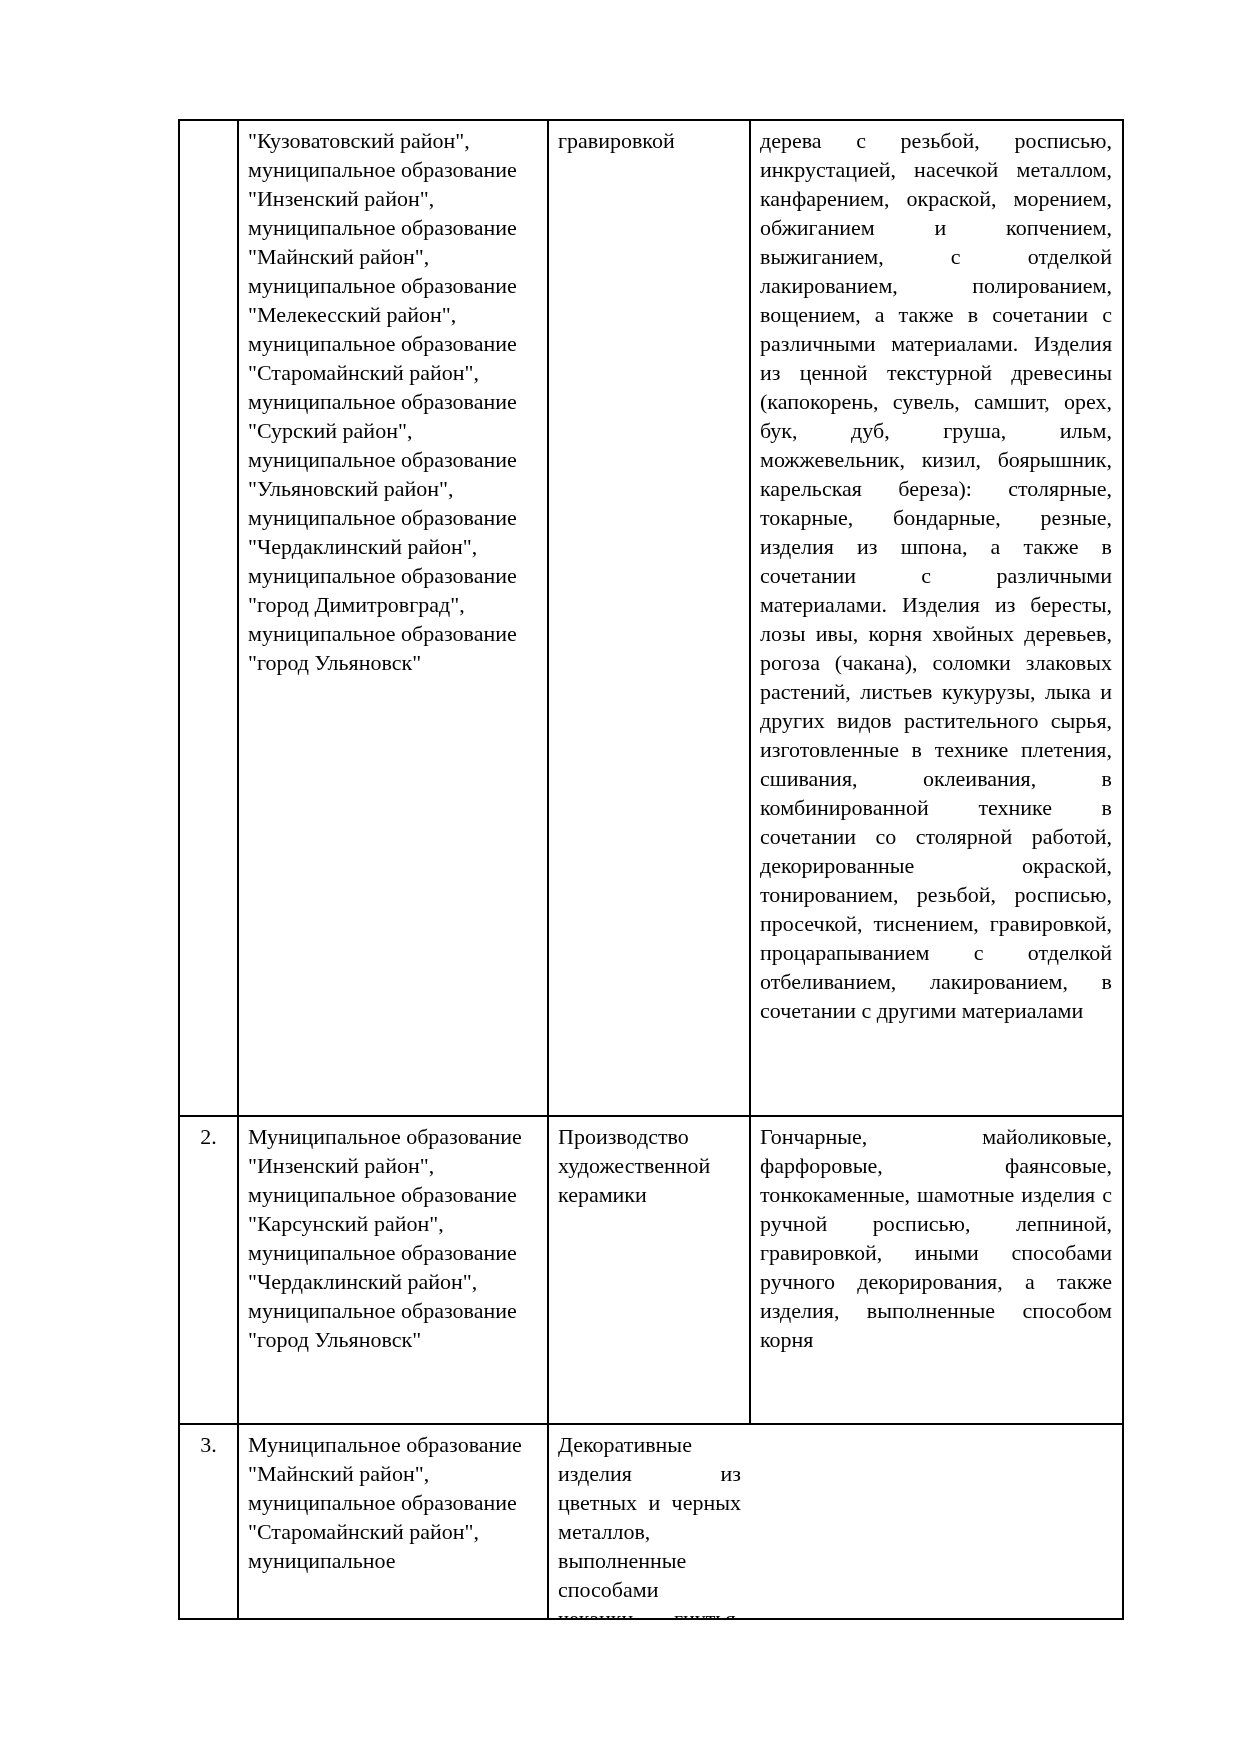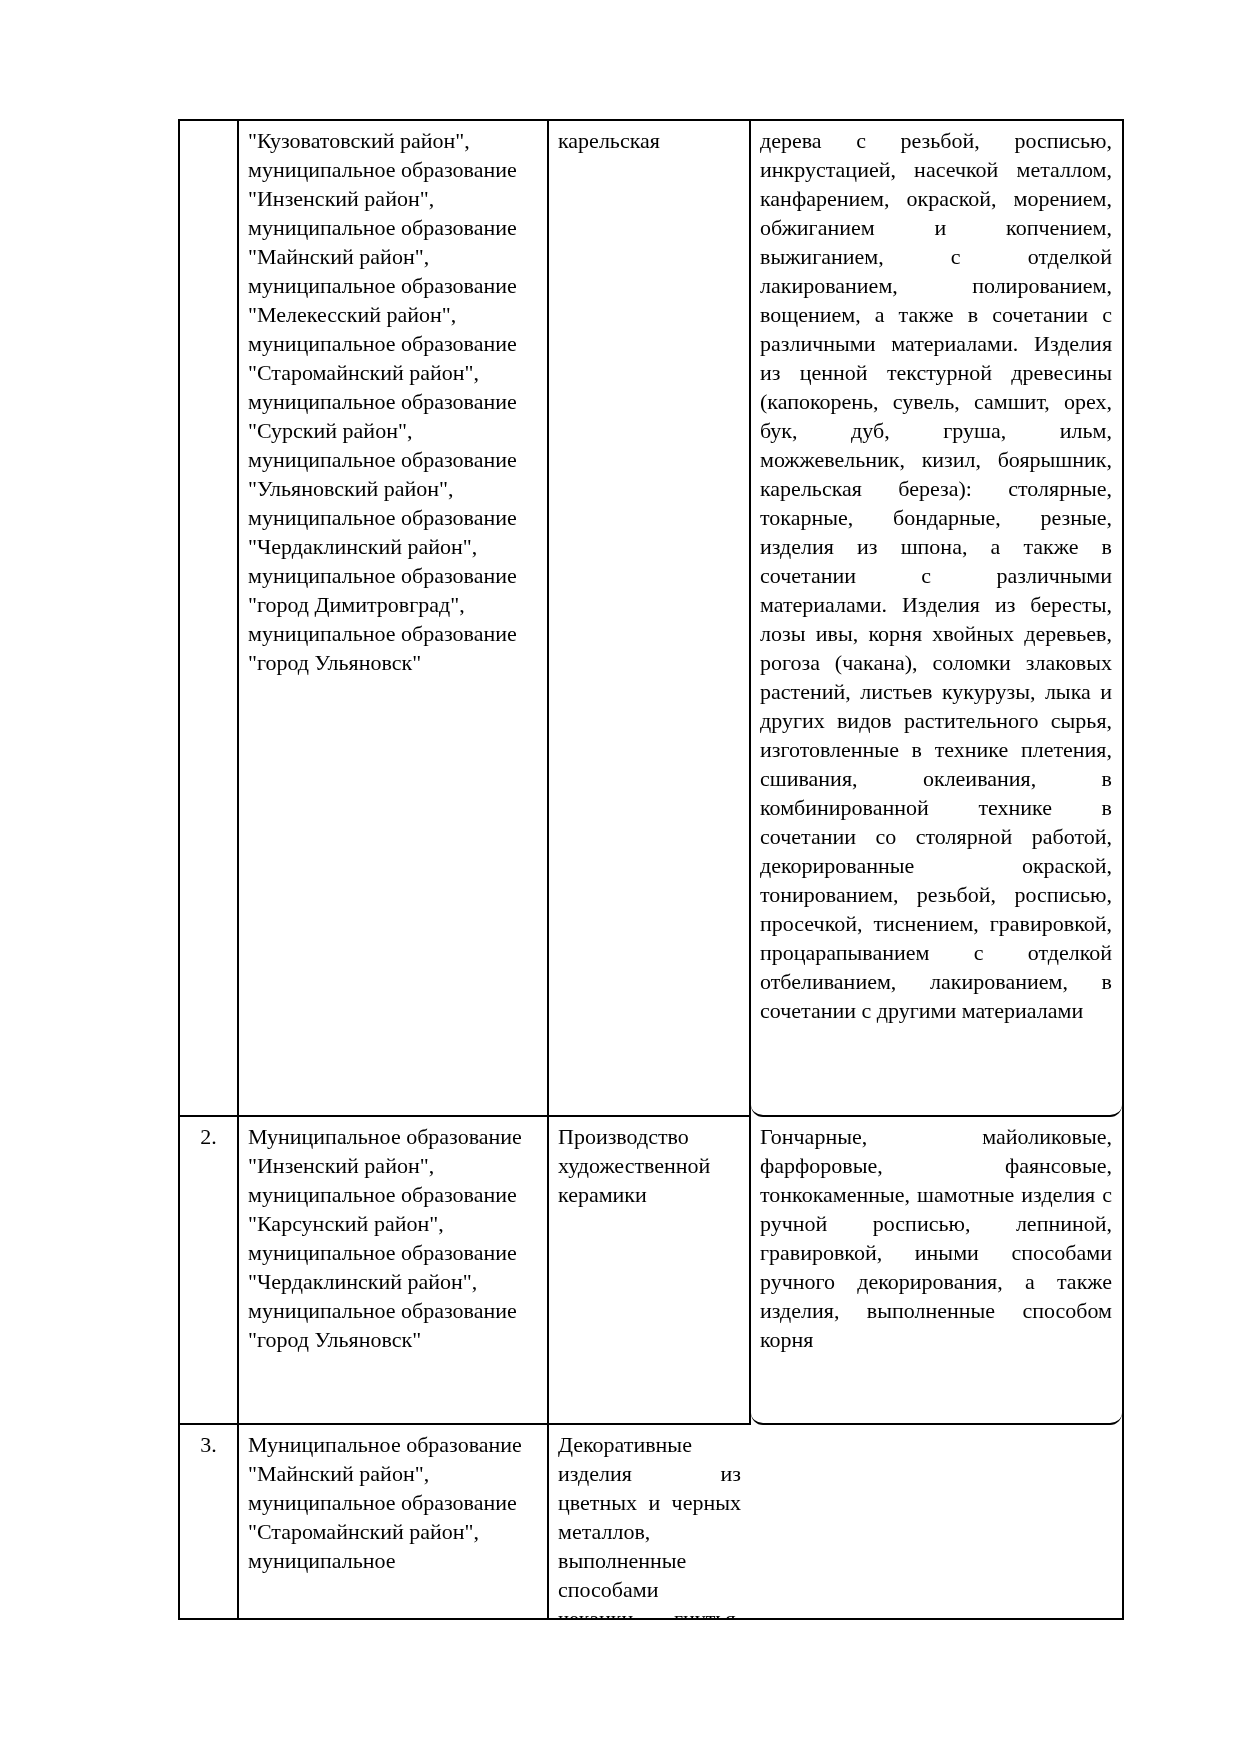--- a/index.html
+++ b/index.html
@@ -35,35 +35,34 @@
   }
   .cell.last-col { border-right: none; }
   .cell.last-row { border-bottom: none; }
   .num-cell {
     text-align: center;
     padding-left: 2px;
     padding-right: 2px;
   }
   .desc-cell {
     text-align: justify;
-    border-radius: 12px;
   }
   .desc-cell.cutoff {
     text-align-last: justify;
   }
 </style>
 </head>
 <body>
 
 <div class="page">
   <div class="doc-table">
 
     <div class="cell num-cell"></div>
     <div class="cell">"Кузоватовский район", муниципальное образование "Инзенский район", муниципальное образование "Майнский район", муниципальное образование "Мелекесский район", муниципальное образование "Старомайнский район", муниципальное образование "Сурский район", муниципальное образование "Ульяновский район", муниципальное образование "Чердаклинский район", муниципальное образование "город Димитровград", муниципальное образование "город Ульяновск"</div>
-    <div class="cell">карельская</div>
+    <div class="cell">гравировкой</div>
     <div class="cell last-col desc-cell">дерева с резьбой, росписью, инкрустацией, насечкой металлом, канфарением, окраской, морением, обжиганием и копчением, выжиганием, с отделкой лакированием, полированием, вощением, а также в сочетании с различными материалами. Изделия из ценной текстурной древесины (капокорень, сувель, самшит, орех, бук, дуб, груша, ильм, можжевельник, кизил, боярышник, карельская береза): столярные, токарные, бондарные, резные, изделия из шпона, а также в сочетании с различными материалами. Изделия из бересты, лозы ивы, корня хвойных деревьев, рогоза (чакана), соломки злаковых растений, листьев кукурузы, лыка и других видов растительного сырья, изготовленные в технике плетения, сшивания, оклеивания, в комбинированной технике в сочетании со столярной работой, декорированные окраской, тонированием, резьбой, росписью, просечкой, тиснением, гравировкой, процарапыванием с отделкой отбеливанием, лакированием, в сочетании с другими материалами</div>
 
     <div class="cell num-cell">2.</div>
     <div class="cell">Муниципальное образование "Инзенский район", муниципальное образование "Карсунский район", муниципальное образование "Чердаклинский район", муниципальное образование "город Ульяновск"</div>
     <div class="cell">Производство художественной керамики</div>
     <div class="cell last-col desc-cell">Гончарные, майоликовые, фарфоровые, фаянсовые, тонкокаменные, шамотные изделия с ручной росписью, лепниной, гравировкой, иными способами ручного декорирования, а также изделия, выполненные способом корня</div>
 
     <div class="cell last-row num-cell">3.</div>
     <div class="cell last-row">Муниципальное образование "Майнский район", муниципальное образование "Старомайнский район", муниципальное</div>
     <div class="cell last-row last-col desc-cell cutoff">Декоративные изделия из цветных и черных металлов, выполненные способами чеканки, гнутья, ковки, просечки, литья по восковым моделям, а также посредством штамповки и</div>

